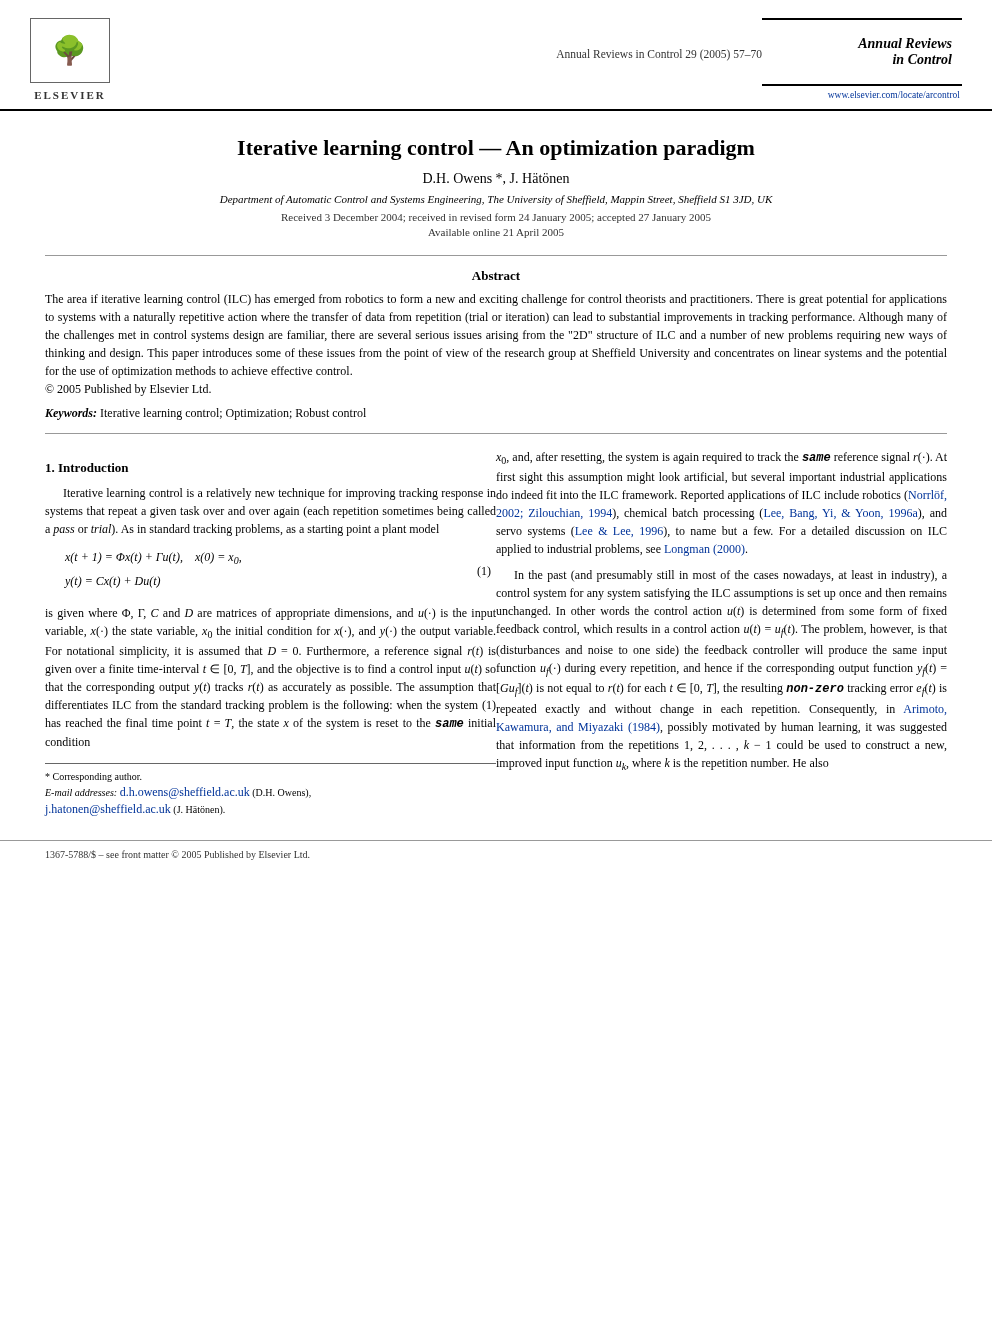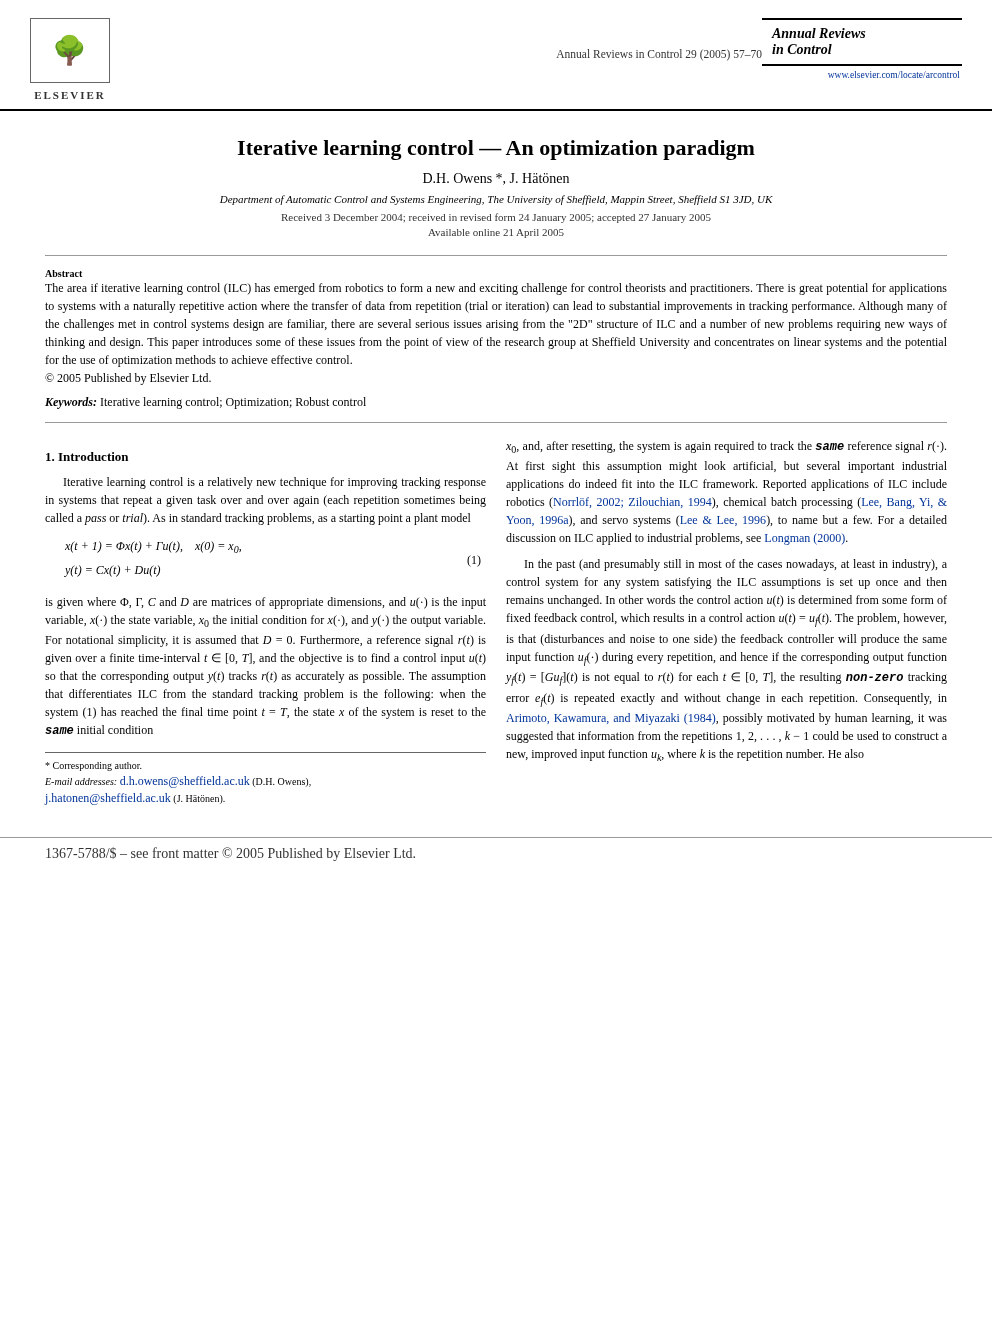--- a/index.html
+++ b/index.html
@@ -71,22 +71,22 @@
     }
 
     .journal-top-right {
       text-align: right;
       min-width: 200px;
     }
 
     .journal-name-box {
       border-top: 2.5px solid #000;
       border-bottom: 2.5px solid #000;
-      padding: 6px 10px;
-      text-align: left;
+      padding: 16px 10px;
+      text-align: right;
       margin-bottom: 4px;
     }
 
     .journal-name-line1 {
       font-style: italic;
       font-weight: bold;
       font-size: 14px;
     }
 
     .journal-name-line2 {
@@ -141,22 +141,23 @@
 
     
     .abstract-section {
       margin-bottom: 14px;
       border-bottom: 1px solid #999;
       padding-bottom: 12px;
     }
 
     .section-label-bold {
       font-weight: bold;
-      font-size: 10px;
-      margin-bottom: 0;
+      font-size: 13px;
+      margin-bottom: 6px;
+      text-align: center;
     }
 
     .abstract-text {
       font-size: 12px;
       line-height: 1.5;
       text-align: justify;
     }
 
     .keywords-line {
       font-size: 12px;
@@ -164,21 +165,20 @@
     }
 
     .keywords-label {
       font-style: italic;
       font-weight: bold;
     }
 
     
     .two-column {
       display: flex;
-      gap: 20px;
     }
 
     .col-left, .col-right {
       flex: 1;
       font-size: 12px;
       line-height: 1.5;
     }
 
     .section-heading {
       font-weight: bold;
@@ -240,22 +240,22 @@
       margin-top: 12px;
       padding-top: 6px;
       font-size: 10px;
       line-height: 1.4;
     }
 
     
     .page-footer {
       border-top: 1px solid #999;
       padding: 8px 45px;
-      margin-top: 10px;
-      font-size: 14px;
+      margin-top: 2px;
+      font-size: 10px;
       color: #333;
     }
 
     .italic-bold {
       font-style: italic;
       font-weight: bold;
       font-family: Liberation Mono, monospace;
     }
 
     .italic {

